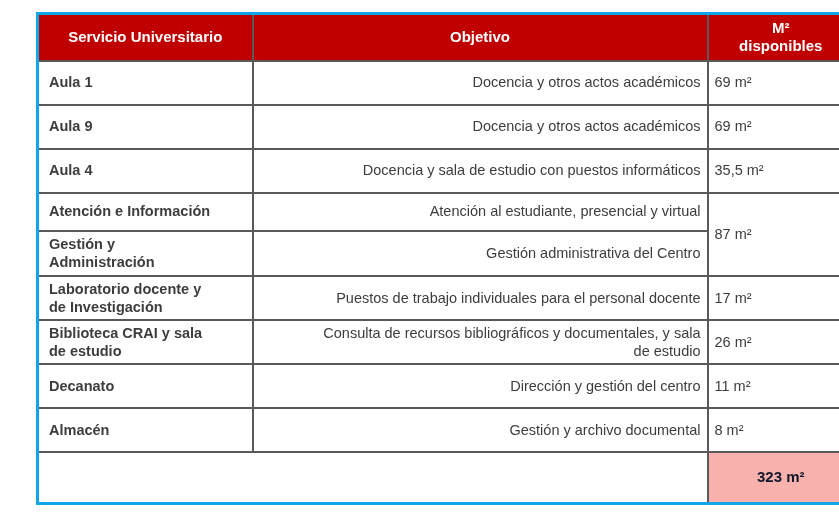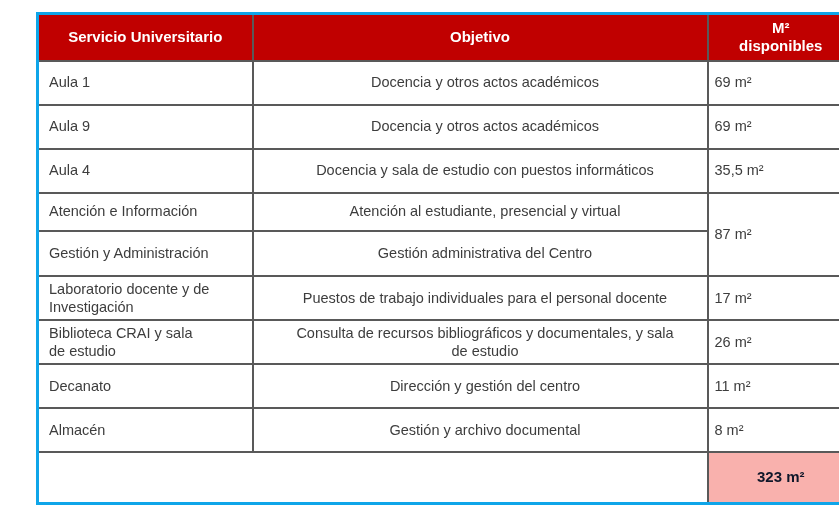--- a/index.html
+++ b/index.html
@@ -45,29 +45,29 @@
   }
   td {
     color: #3d3d3d;
     font-size: 14.5px;
     vertical-align: middle;
     padding: 3px 6px;
     line-height: 1.25;
   }
   td.svc {
     text-align: left;
-    font-weight: normal;
+    font-weight: bold;
     padding-left: 10px;
   }
   td.svc .wrapbox {
     display: inline-block;
     max-width: 162px;
   }
   td.obj {
-    text-align: center;
+    text-align: right;
     padding-left: 16px;
   }
   td.obj .wrapbox {
     display: inline-block;
   }
   td.obj .w400 { max-width: 400px; }
   td.obj .w395 { max-width: 395px; }
   td.area {
     text-align: left;
   }

